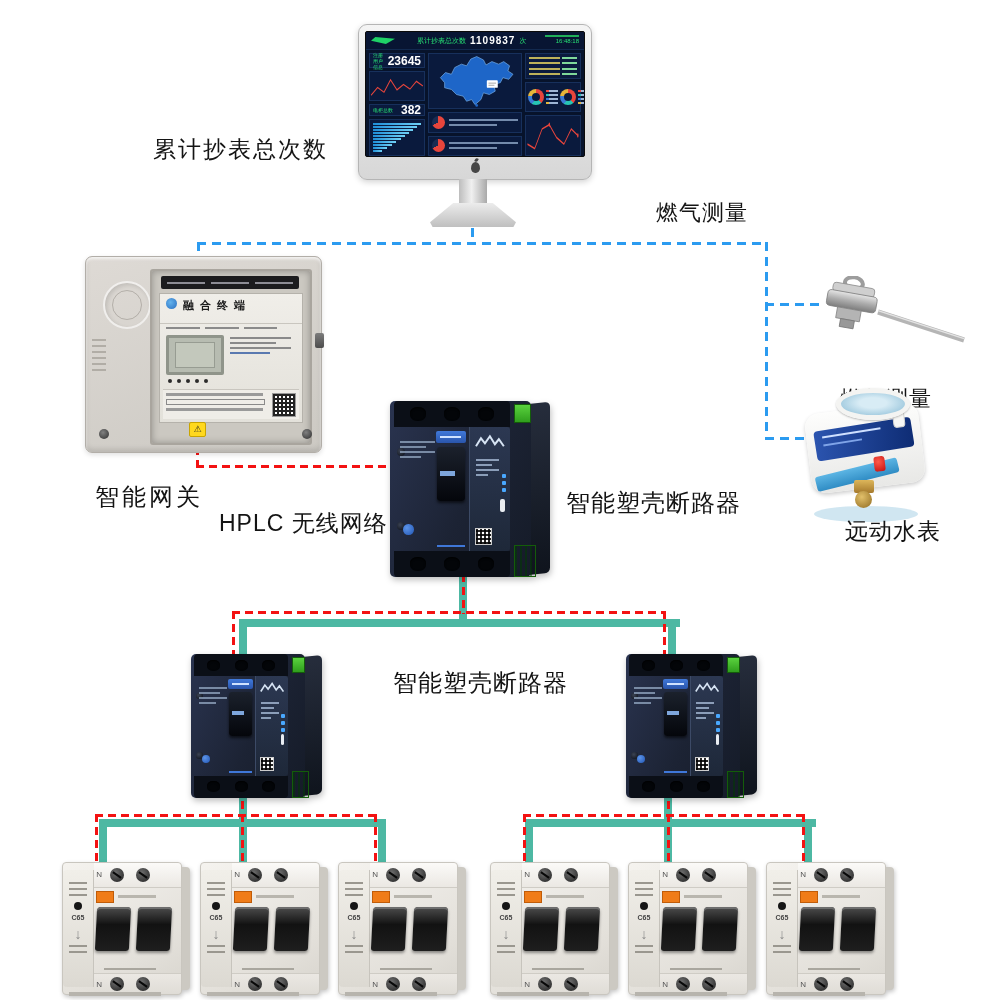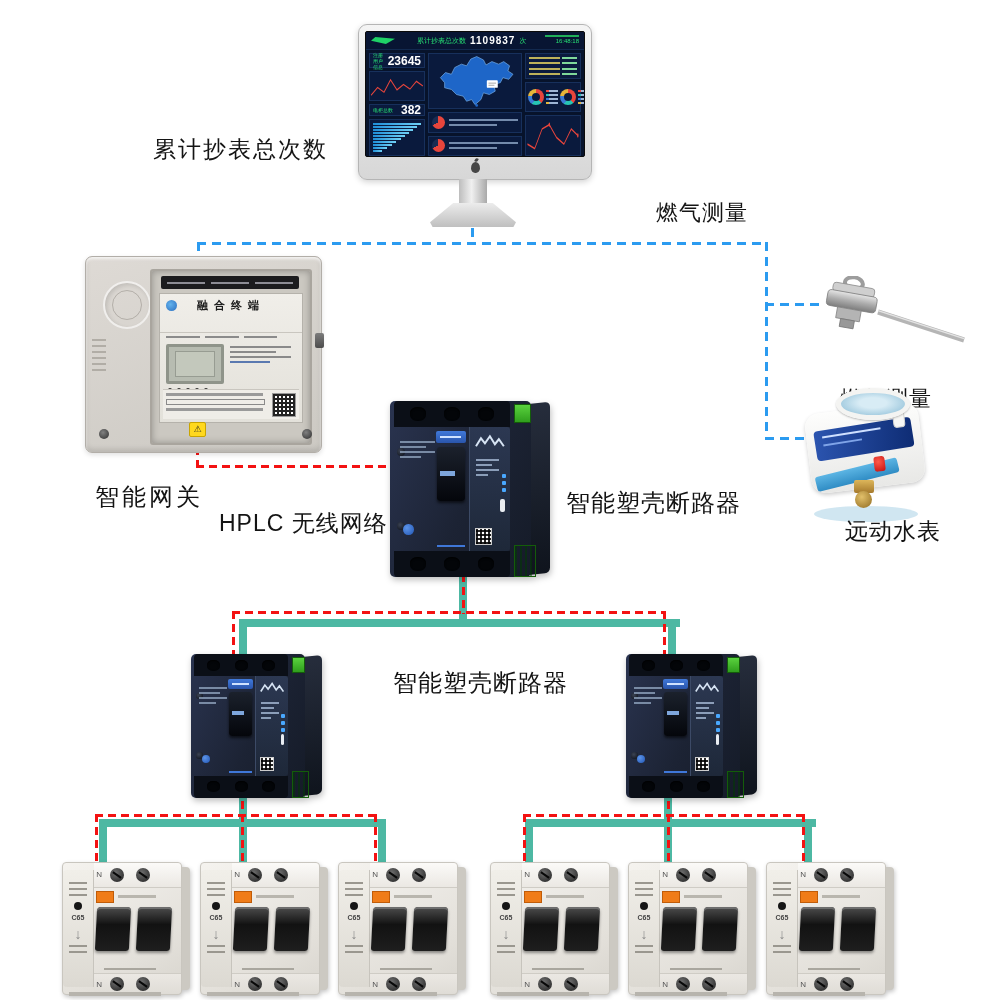--- a/index.html
+++ b/index.html
@@ -90,21 +90,21 @@
   .gw-logo::after{content:"";position:absolute;inset:7px;border-radius:50%;border:1px solid rgba(120,115,108,.4);}
   .gw-vents{position:absolute;left:6px;top:82px;display:flex;flex-direction:column;gap:4px;}
   .gw-vents i{width:14px;height:2px;background:#b1ada6;}
   .gw-inner{position:absolute;left:64px;top:12px;width:158px;height:172px;background:#cbc8c1;
             border:2px solid #a9a59e;border-radius:3px;box-shadow:inset 0 0 7px rgba(0,0,0,.28);}
   .gw-strip{position:absolute;left:9px;top:5px;width:138px;height:13px;background:#1c1c1e;border-radius:2px;
             display:flex;align-items:center;gap:6px;padding:0 6px;box-sizing:border-box;}
   .gw-strip i{height:2px;background:#8d8d95;flex:1;}
   .gw-meter{position:absolute;left:7px;top:22px;width:142px;height:128px;background:linear-gradient(#f0eee9,#e3e1da);
             border:1px solid #b5b2ab;}
-  .gw-head{display:flex;align-items:center;gap:20px;padding:4px 6px 19px;border-bottom:1px solid #c9c6bf;}
+  .gw-head{display:flex;align-items:flex-start;gap:6px;padding:4px 6px 10px;border-bottom:1px solid #c9c6bf;}
   .gw-blue-logo{width:11px;height:11px;border-radius:50%;background:radial-gradient(circle at 40% 40%,#63b2ec,#2a6ec0);flex:none;}
   .gw-title{font-size:11px;font-weight:bold;letter-spacing:6px;color:#1c1c1c;white-space:nowrap;}
   .gw-sub{display:flex;gap:5px;padding:3px 6px;}
   .gw-sub i{width:26%;height:2px;background:#8b8b8b;}
   .gw-mid{display:flex;gap:6px;padding:3px 6px 2px;}
   .gw-window{width:52px;height:34px;background:#b7bcb1;border:3px solid #8f948a;border-radius:2px;position:relative;flex:none;}
   .gw-window::after{content:"";position:absolute;inset:4px 6px;border:1px solid #979c92;background:#c3c8bc;}
   .gw-txt{flex:1;display:flex;flex-direction:column;gap:3px;padding-top:2px;}
   .gw-txt i{height:2px;background:#8a8a8a;width:92%;}
   .gw-txt i:nth-child(2){width:70%;} .gw-txt i:nth-child(4){width:60%;background:#5a79b0;}

